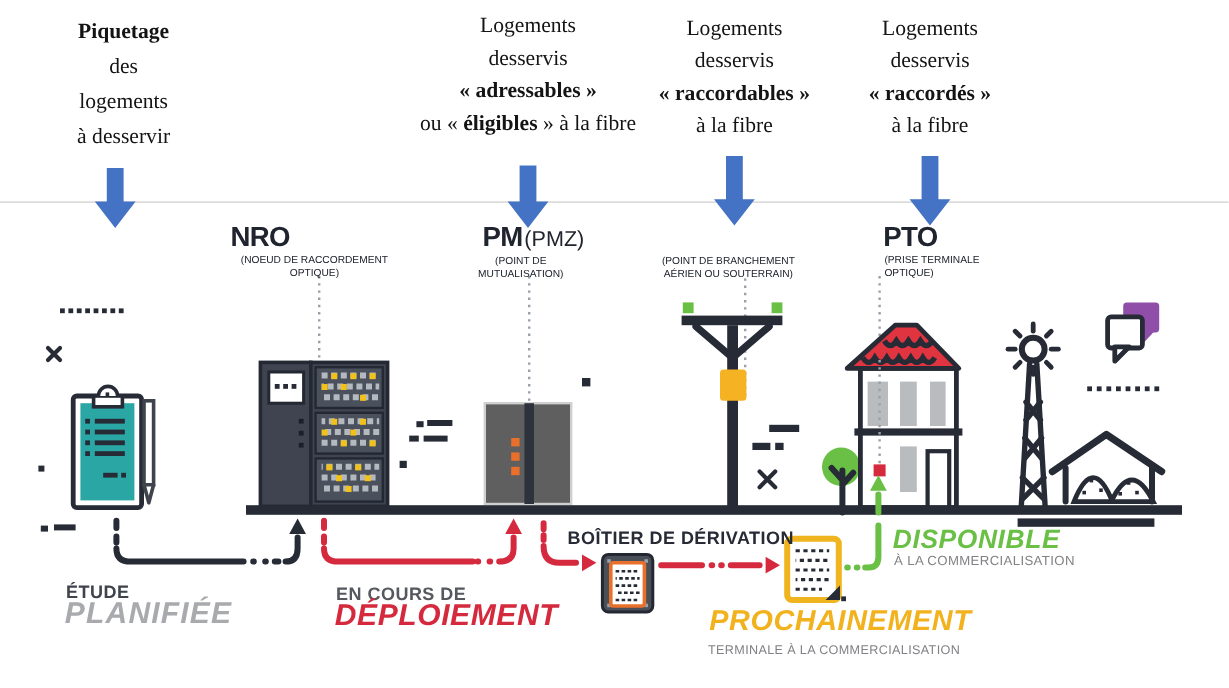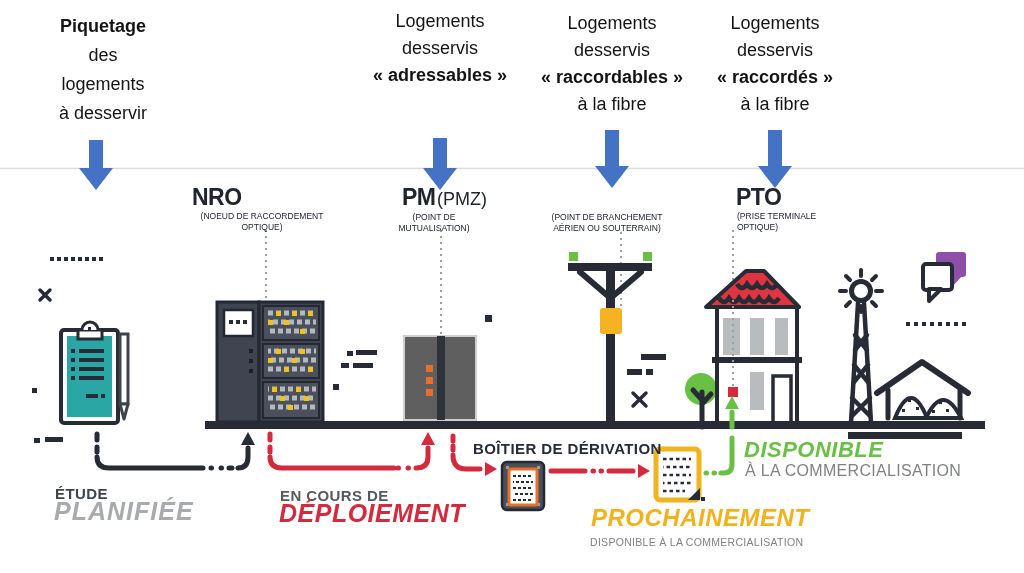--- a/index.html
+++ b/index.html
@@ -1,19 +1,19 @@
 <!DOCTYPE html>
 <html><head>
 <meta charset="utf-8">
 <style>
   html,body{margin:0;padding:0;background:#fff;}
   .canvas{position:relative;width:1024px;height:573px;background:#ffffff;overflow:hidden;
           font-family:"Liberation Sans",sans-serif;color:#111;}
   .abs{position:absolute;}
-  .ann{font-size:18px;line-height:28px;text-align:center;color:#141414;}
+  .ann{font-size:18px;line-height:28px;text-align:center;color:#141414;font-family:Liberation Serif, serif;}
   .ann div{white-space:nowrap;}
   .b{font-weight:bold;}
   .stage-abbr{font-weight:bold;font-size:23px;letter-spacing:-0.5px;color:#20242e;text-align:left;white-space:nowrap;}
   .stage-abbr .alias{font-weight:normal;font-size:18px;letter-spacing:0;}
   .stage-sub{font-size:8.5px;font-weight:normal;line-height:11px;color:#20242e;text-align:center;white-space:nowrap;}
   .left{text-align:left;}
   .small-label{font-size:15px;font-weight:bold;letter-spacing:0.4px;white-space:nowrap;}
   .big-label{font-size:25px;font-weight:bold;letter-spacing:0.5px;white-space:nowrap;font-style:italic;}
   svg{display:block;}
 </style>
@@ -304,20 +304,21 @@
     <div class="b">Piquetage</div>
     <div>des</div>
     <div>logements</div>
     <div>à desservir</div>
   </div>
 
   <div class="abs ann" style="left:325px;top:8px;width:230px;line-height:27px">
     <div>Logements</div>
     <div>desservis</div>
     <div class="b">« adressables »</div>
+    <div><span>ou « </span><span class="b">éligibles</span><span> » à la fibre</span></div>
   </div>
 
   <div class="abs ann" style="left:533px;top:10px;width:158px;line-height:27px">
     <div>Logements</div>
     <div>desservis</div>
     <div class="b">« raccordables »</div>
     <div>à la fibre</div>
   </div>
 
   <div class="abs ann" style="left:696px;top:10px;width:158px;line-height:27px">
@@ -358,18 +359,18 @@
 
   <div class="abs small-label" style="left:55px;top:485px;color:#3f434c">ÉTUDE</div>
   <div class="abs big-label" style="left:54px;top:497px;color:#a8aaad;letter-spacing:1px">PLANIFIÉE</div>
 
   <div class="abs small-label" style="left:280px;top:487px;color:#55585e">EN COURS DE</div>
   <div class="abs big-label" style="left:279px;top:499px;color:#d5293d">DÉPLOIEMENT</div>
 
   <div class="abs small-label" style="left:473px;top:440px;color:#262b36">BOÎTIER DE DÉRIVATION</div>
 
   <div class="abs big-label" style="left:591px;top:504px;color:#f2b21d;font-size:24px">PROCHAINEMENT</div>
-  <div class="abs" style="left:590px;top:536px;color:#808285;font-size:10.5px;letter-spacing:0.3px;white-space:nowrap">DISPONIBLE À LA COMMERCIALISATION</div>
+  <div class="abs" style="left:590px;top:536px;color:#808285;font-size:10.5px;letter-spacing:0.3px;white-space:nowrap">TERMINALE À LA COMMERCIALISATION</div>
 
   <div class="abs big-label" style="left:744px;top:437px;color:#6abf45;font-size:22px">DISPONIBLE</div>
-  <div class="abs" style="left:745px;top:462px;color:#808285;font-size:16px;letter-spacing:0.3px;white-space:nowrap">À LA COMMERCIALISATION</div>
+  <div class="abs" style="left:745px;top:462px;color:#808285;font-size:11px;letter-spacing:0.3px;white-space:nowrap">À LA COMMERCIALISATION</div>
 
 </div>
 
 </body></html>

